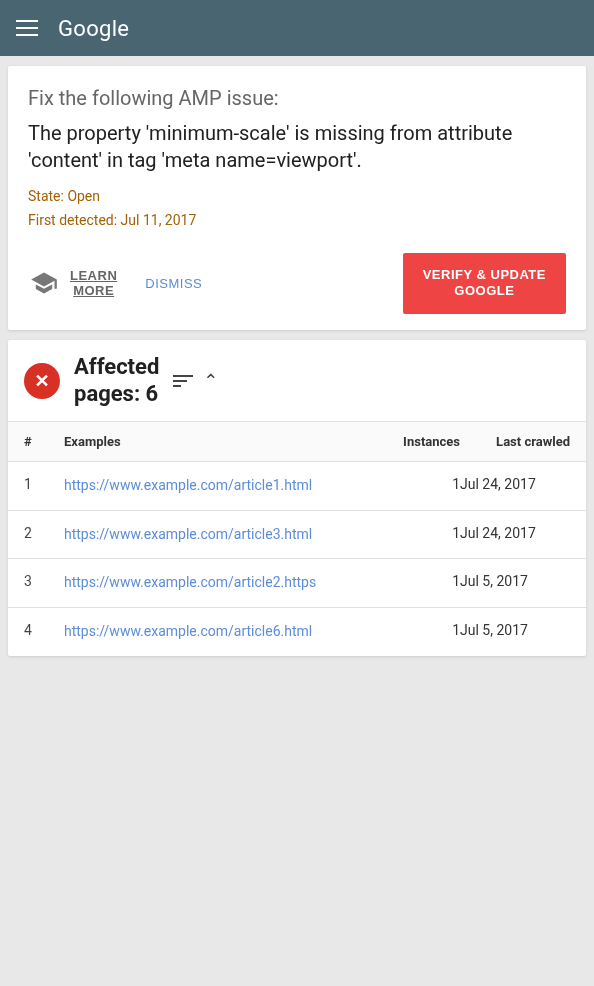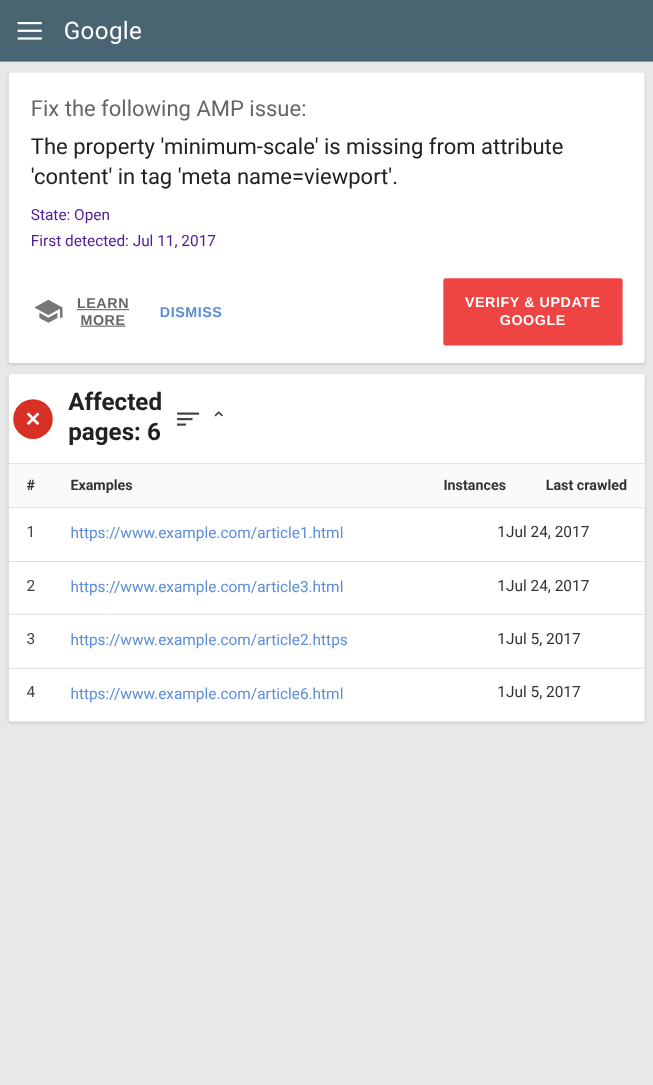--- a/index.html
+++ b/index.html
@@ -57,21 +57,21 @@
     .issue-title {
       font-size: 20px;
       font-weight: 400;
       color: #212121;
       line-height: 1.35;
       margin-bottom: 11px;
     }
 
     .issue-meta {
       font-size: 14px;
-      color: #4c1d95;
+      color: #a16207;
       line-height: 1.7;
       margin-bottom: 20px;
     }
 
     .card-actions {
       display: flex;
       align-items: center;
       gap: 0;
     }
 
@@ -103,21 +103,21 @@
       height: 28px;
       fill: #777;
     }
 
     .dismiss-btn {
       background: none;
       border: none;
       cursor: pointer;
       color: #5b8dd9;
       font-size: 13px;
-      font-weight: 700;
+      font-weight: 400;
       letter-spacing: 0.5px;
       text-transform: uppercase;
       padding: 8px 16px;
     }
 
     .verify-btn {
       background: #ef4444;
       color: #fff;
       border: none;
       border-radius: 2px;
@@ -136,21 +136,21 @@
     .affected-section {
       background: #fff;
       margin: 4px 8px 0 8px;
       border-radius: 2px;
       box-shadow: 0 1px 3px rgba(0,0,0,0.12);
     }
 
     .affected-header {
       display: flex;
       align-items: center;
-      padding: 14px 4px;
+      padding: 14px 16px;
       border-bottom: 1px solid #e0e0e0;
       gap: 14px;
     }
 
     .error-icon {
       width: 36px;
       height: 36px;
       background: #d93025;
       border-radius: 50%;
       display: flex;

